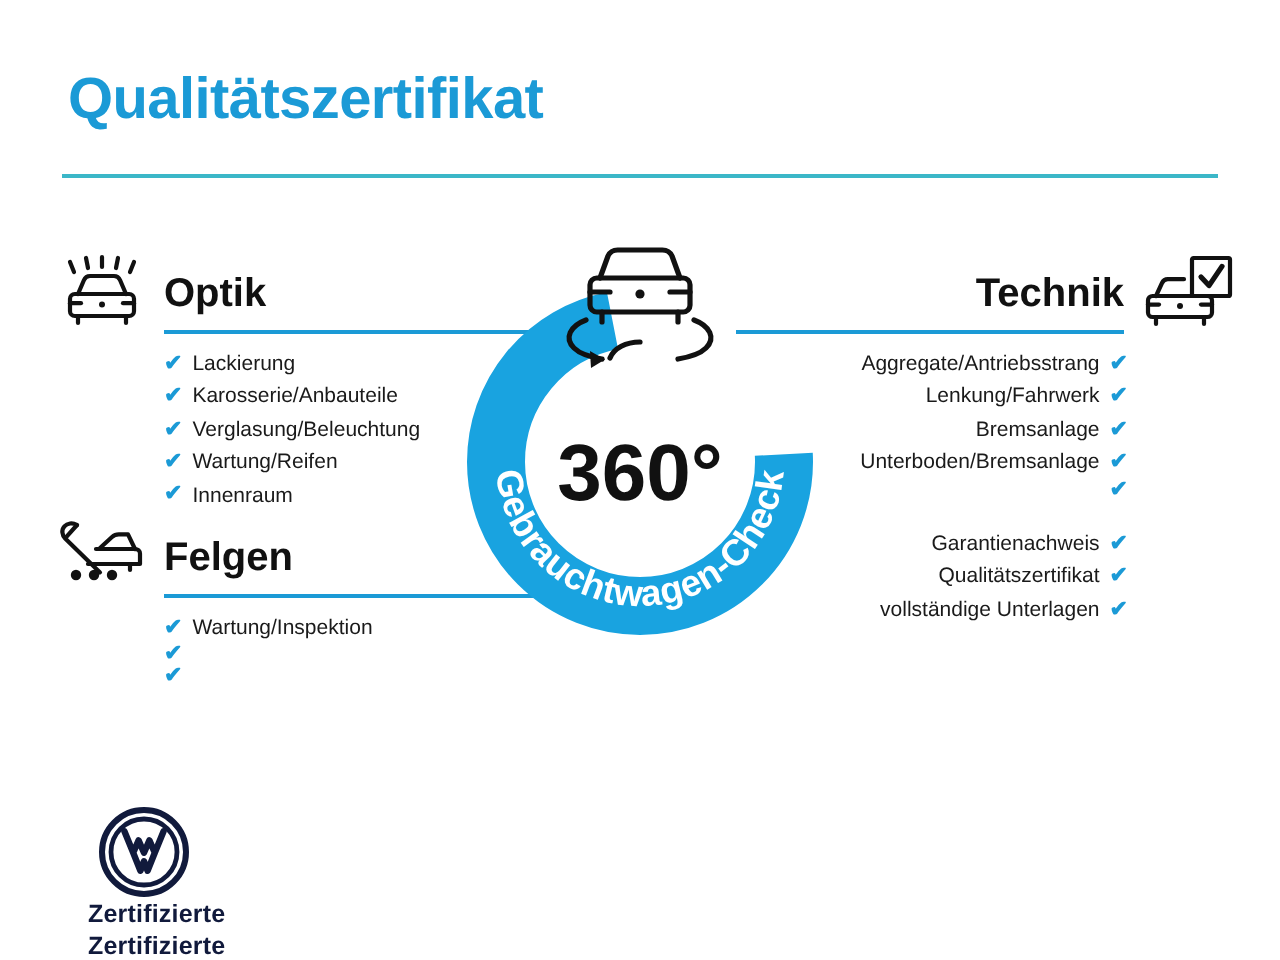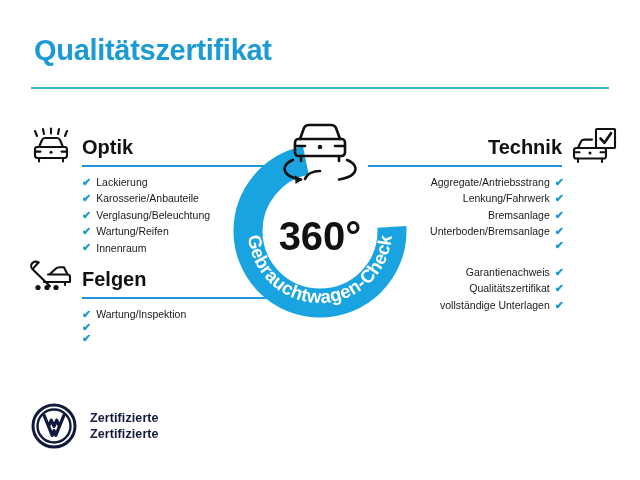--- a/index.html
+++ b/index.html
@@ -121,20 +121,21 @@
   }
   #badge svg { display: block; }
 
   
   #footer-logo {
     position: absolute;
     left: 31px;
     top: 403px;
     display: flex;
     align-items: center;
+    flex-direction: column;
   }
   #vw-mark { width: 46px; height: 46px; }
   #footer-text {
     margin-left: 13px;
     font-size: 12.5px;
     font-weight: bold;
     line-height: 16px;
     color: #111a3c;
     letter-spacing: 0.1px;
   }

